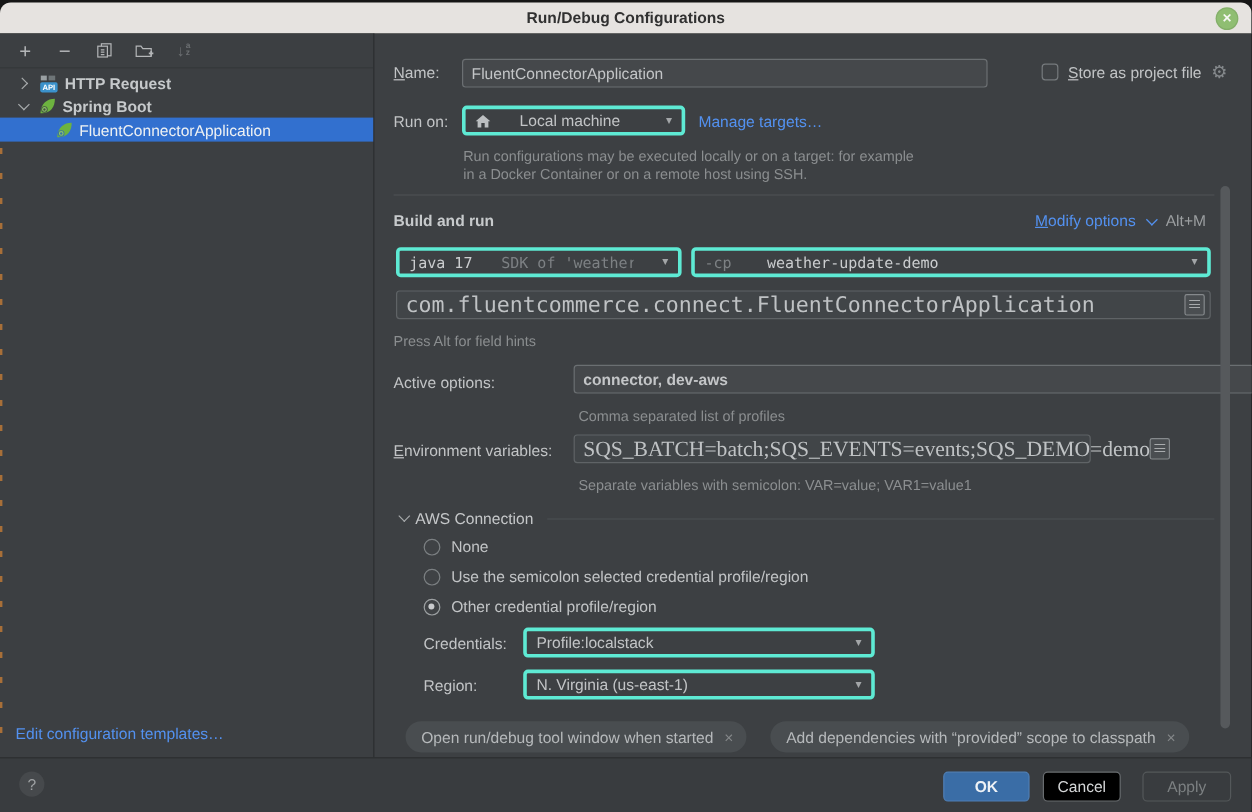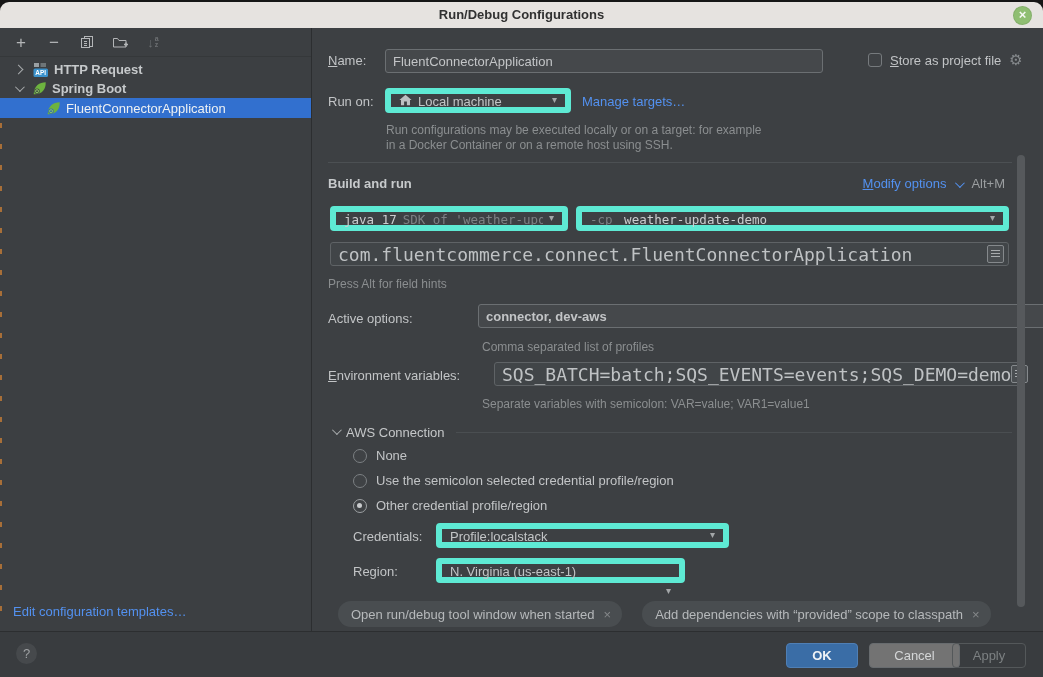--- a/index.html
+++ b/index.html
@@ -42,22 +42,22 @@
   .abs{position:absolute;}
   .lbl{color:#c2c4c6;}
   .mn{display:inline-block;}
   .mn::first-letter{text-decoration:underline;}
   .hint{color:#8b8e90;font-size:12px;}
   .link{color:#5391f0;cursor:pointer;}
   .tfield{background:#45484b;border:1px solid #6b6f72;border-radius:3px;display:flex;
           align-items:center;padding:0 7px;color:#c3c5c7;box-sizing:border-box;height:24px;}
   .tfield.mono{font-family:"DejaVu Sans Mono",monospace;font-size:18px;background:#414548;
           border-color:#5f6366;color:#bfc2c4;}
-  .combo{background:#3d4043;border:6px solid #5eead4;border-radius:4px;display:flex;
-          padding:0 8px;box-sizing:border-box;height:25px;gap:6px;}
+  .combo{background:#3d4043;border:3px solid #5eead4;border-radius:4px;display:flex;
+          align-items:center;padding:0 8px;box-sizing:border-box;height:25px;gap:24px;}
   .combo .arrow,.tfield .arrow{margin-left:auto;color:#a3a6a8;font-size:10px;flex:none;}
   .mono-hi{font-family:"DejaVu Sans Mono",monospace;font-size:12.5px;color:#cbcdcf;white-space:pre;}
   .mono-dim{font-family:"DejaVu Sans Mono",monospace;font-size:12.5px;color:#7d8184;
           white-space:pre;overflow:hidden;text-overflow:clip;}
   .expand-ic{margin-left:auto;flex:none;width:15px;height:16px;border:1px solid #85898c;
           border-radius:2px;background:#4a4e51;position:relative;}
   .expand-ic::before{content:"";position:absolute;left:3px;right:3px;top:4px;height:8px;
           background:repeating-linear-gradient(to bottom,#a8abad 0 1px,transparent 1px 3px);}
   .checkbox{width:14px;height:14px;border:1.6px solid #767a7d;border-radius:3px;background:#3f4245;
           box-sizing:border-box;flex:none;}
@@ -77,21 +77,21 @@
   .scroll-thumb{position:absolute;left:705px;top:127px;width:8px;height:452px;border-radius:4px;
           background:#56595c;}
   
   .footer{position:absolute;left:0;right:0;bottom:0;height:45px;background:#393c3f;
           border-top:1px solid #2c2e30;}
   .help-btn{position:absolute;left:16px;top:11px;width:21px;height:21px;border-radius:50%;
           background:#46494c;color:#9fa2a4;text-align:center;line-height:21px;font-size:13px;}
   .btn{position:absolute;top:11px;height:25px;border-radius:4px;text-align:center;line-height:24px;
           box-sizing:border-box;cursor:pointer;}
   .btn.ok{left:786px;width:72px;background:#3a6da6;border:1px solid #4f7fb5;color:#eef2f6;font-weight:bold;}
-  .btn.cancel{left:869px;width:91px;background:#737373;border:1px solid #686c6f;color:#d5d7d8;}
+  .btn.cancel{left:869px;width:65px;background:#000000;border:1px solid #686c6f;color:#d5d7d8;}
   .btn.apply{left:952px;width:74px;background:transparent;border:1px solid #54585a;color:#7c8082;}
   svg{display:block;}
 </style>
 </head>
 <body>
 
 <div class="titlebar">
   <div class="title">Run/Debug Configurations</div>
   <div class="close-btn">
     <span>×</span>
@@ -216,21 +216,21 @@
     </div>
     <span class="abs hint" style="left:16px;top:249px;">Press Alt for field hints</span>
 
     <span class="abs lbl" style="left:16px;top:283px;">Active options:</span>
     <div class="abs tfield" style="left:166px;top:276px;width:636px;font-weight:bold;">
       <span>connector, dev-aws</span>
     </div>
     <span class="abs hint" style="left:170px;top:312px;">Comma separated list of profiles</span>
 
     <span class="abs lbl mn" style="left:16px;top:340px;">Environment variables:</span>
-    <div class="abs tfield mono" style="left:182px;top:334px;width:530px;padding-right:4px;">
+    <div class="abs tfield mono" style="left:166px;top:334px;width:431px;padding-right:4px;font-family:Liberation Serif, serif;">
       <span>SQS_BATCH=batch;SQS_EVENTS=events;SQS_DEMO=demo</span>
       <span class="expand-ic"></span>
     </div>
     <span class="abs hint" style="left:170px;top:369px;">Separate variables with semicolon: VAR=value; VAR1=value1</span>
 
     <div class="abs aws-head" style="left:20px;top:397px;width:680px;">
       <span class="chev d" style="margin-top:-2px;"></span>
       <span style="color:#c5c7c9;">AWS Connection</span>
       <span class="rule"></span>
     </div>
@@ -248,21 +248,21 @@
       <span>Other credential profile/region</span>
     </div>
 
     <span class="abs lbl" style="left:41px;top:501px;">Credentials:</span>
     <div class="abs combo" style="left:124px;top:495px;width:293px;">
       <span>Profile:localstack</span>
       <span class="arrow">▾</span>
     </div>
 
     <span class="abs lbl" style="left:41px;top:536px;">Region:</span>
-    <div class="abs combo" style="left:124px;top:530px;width:249px;flex-direction:column;">
+    <div class="abs combo" style="left:124px;top:530px;width:293px;">
       <span>N. Virginia (us-east-1)</span>
       <span class="arrow">▾</span>
     </div>
 
     <div class="abs" style="left:26px;top:573px;display:flex;gap:20px;">
       <span class="tag">
         <span>Open run/debug tool window when started</span>
         <span class="x">×</span>
       </span>
       <span class="tag">

